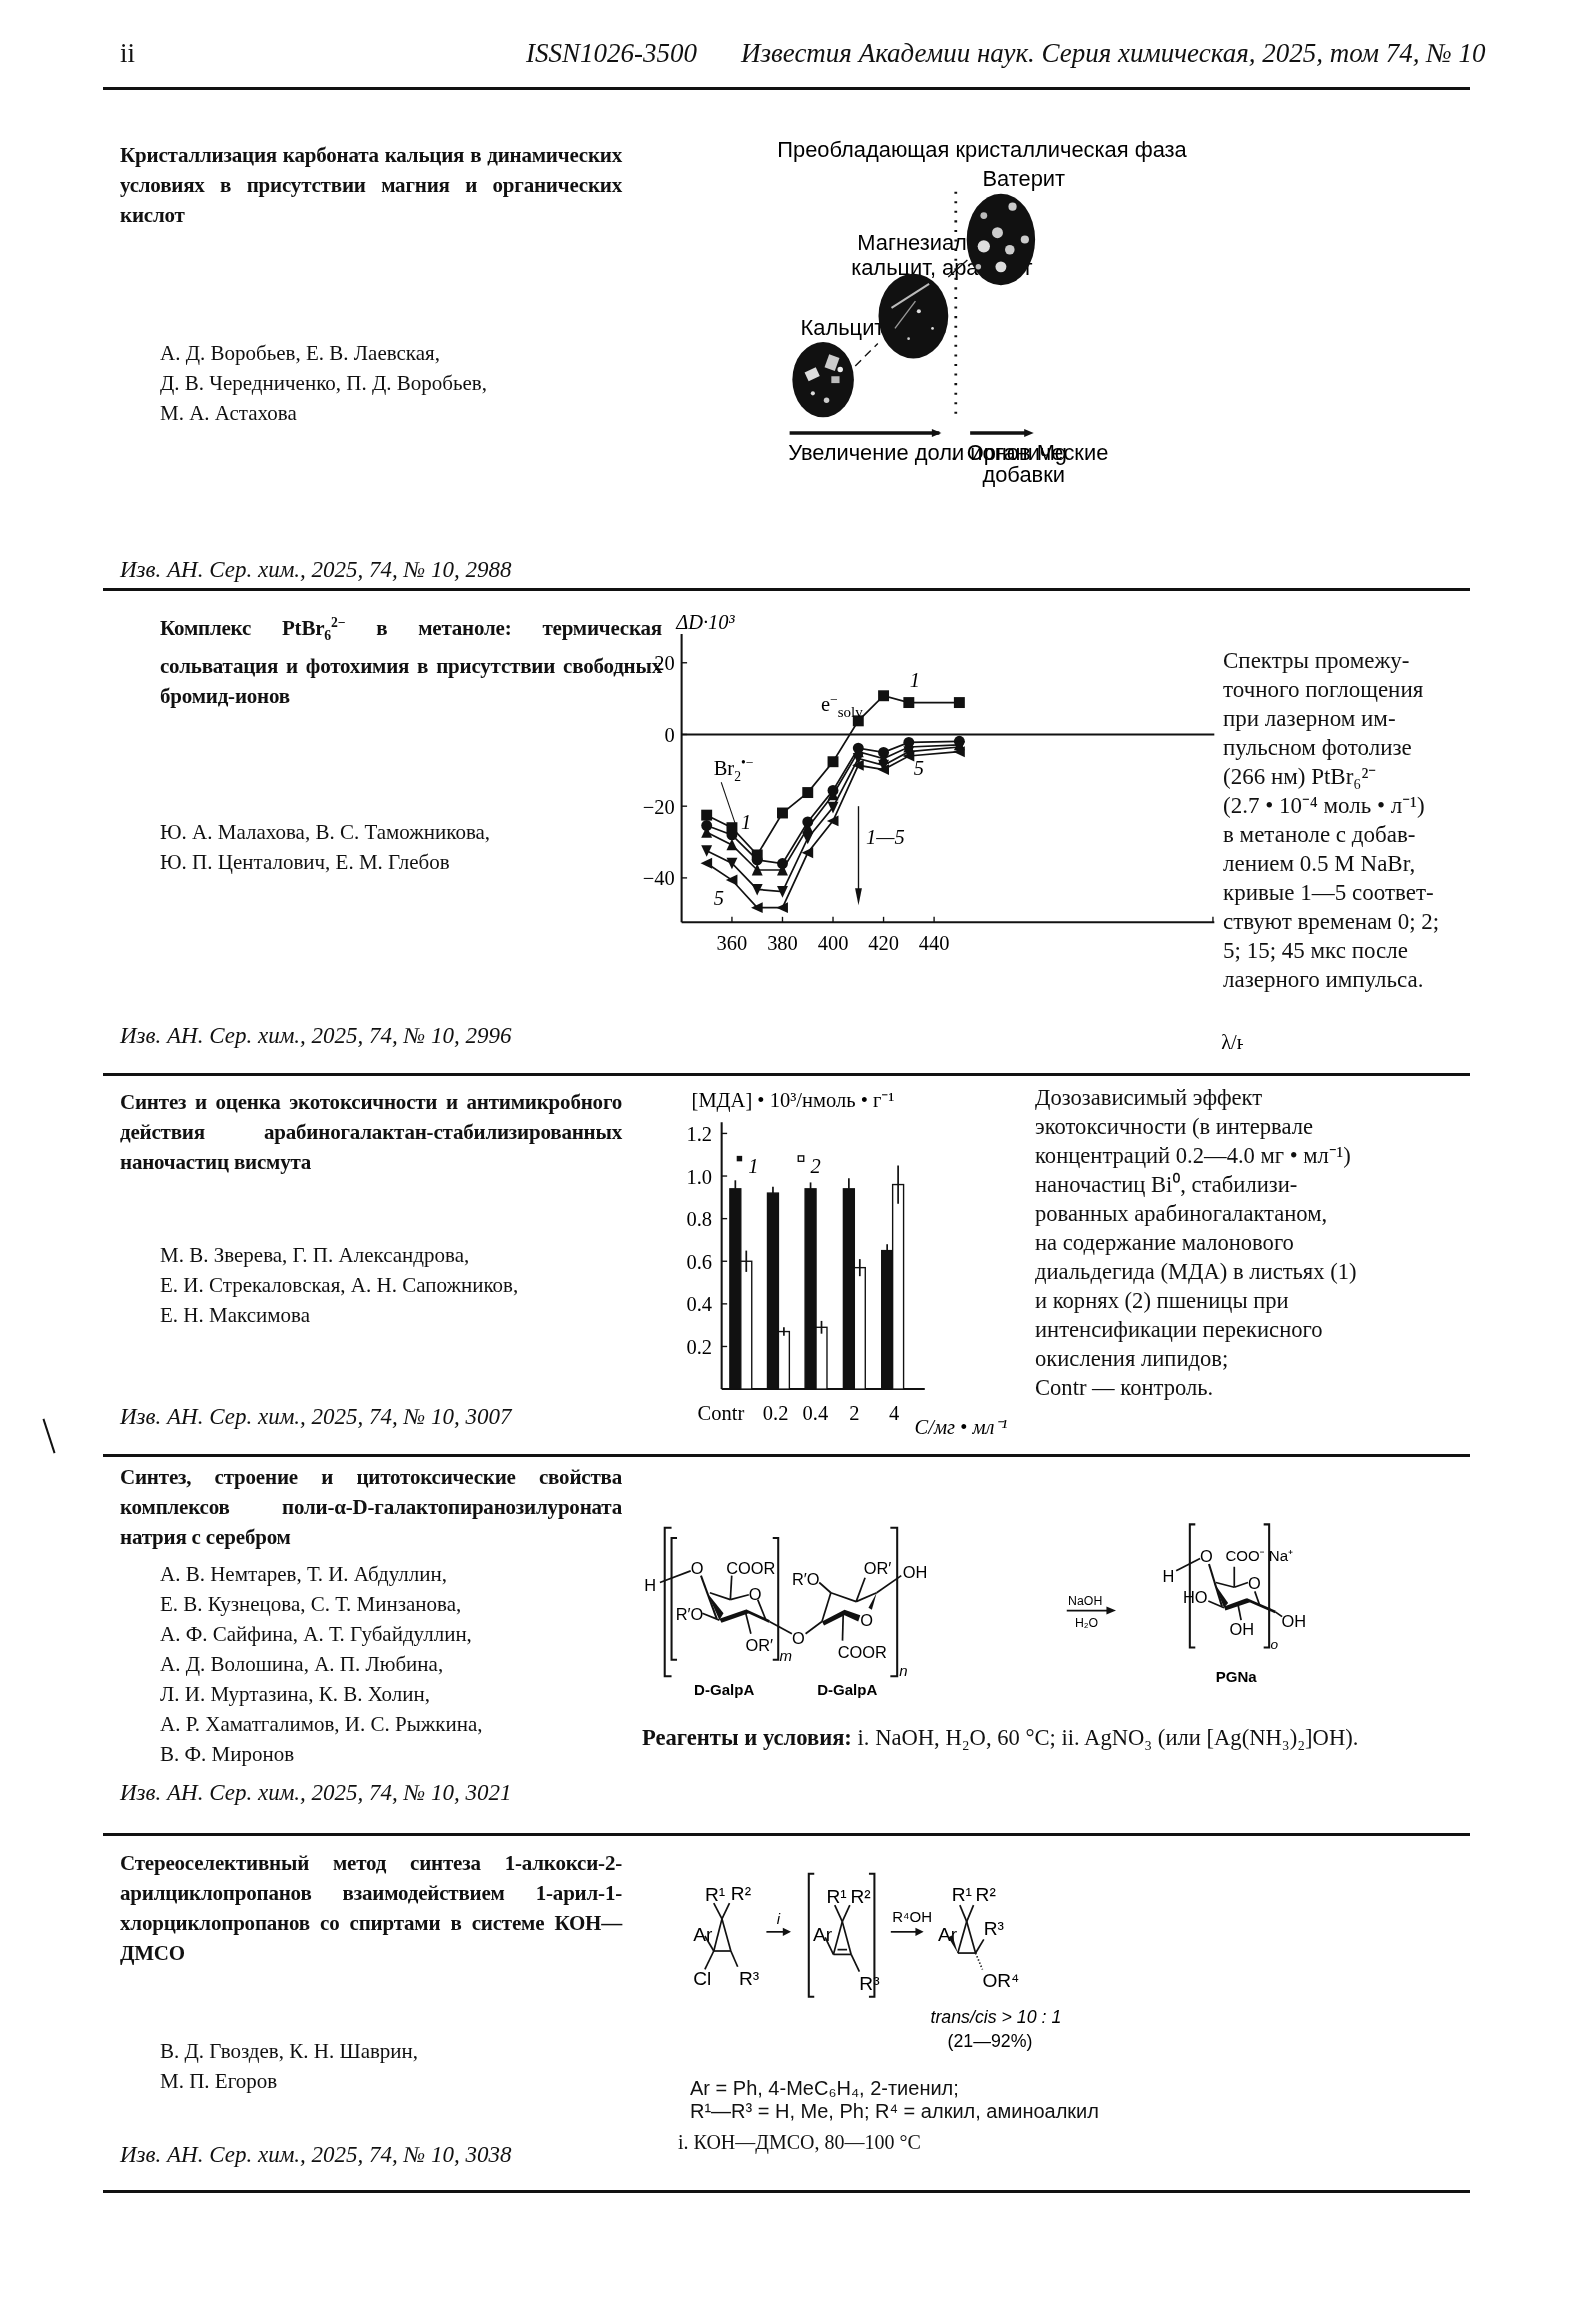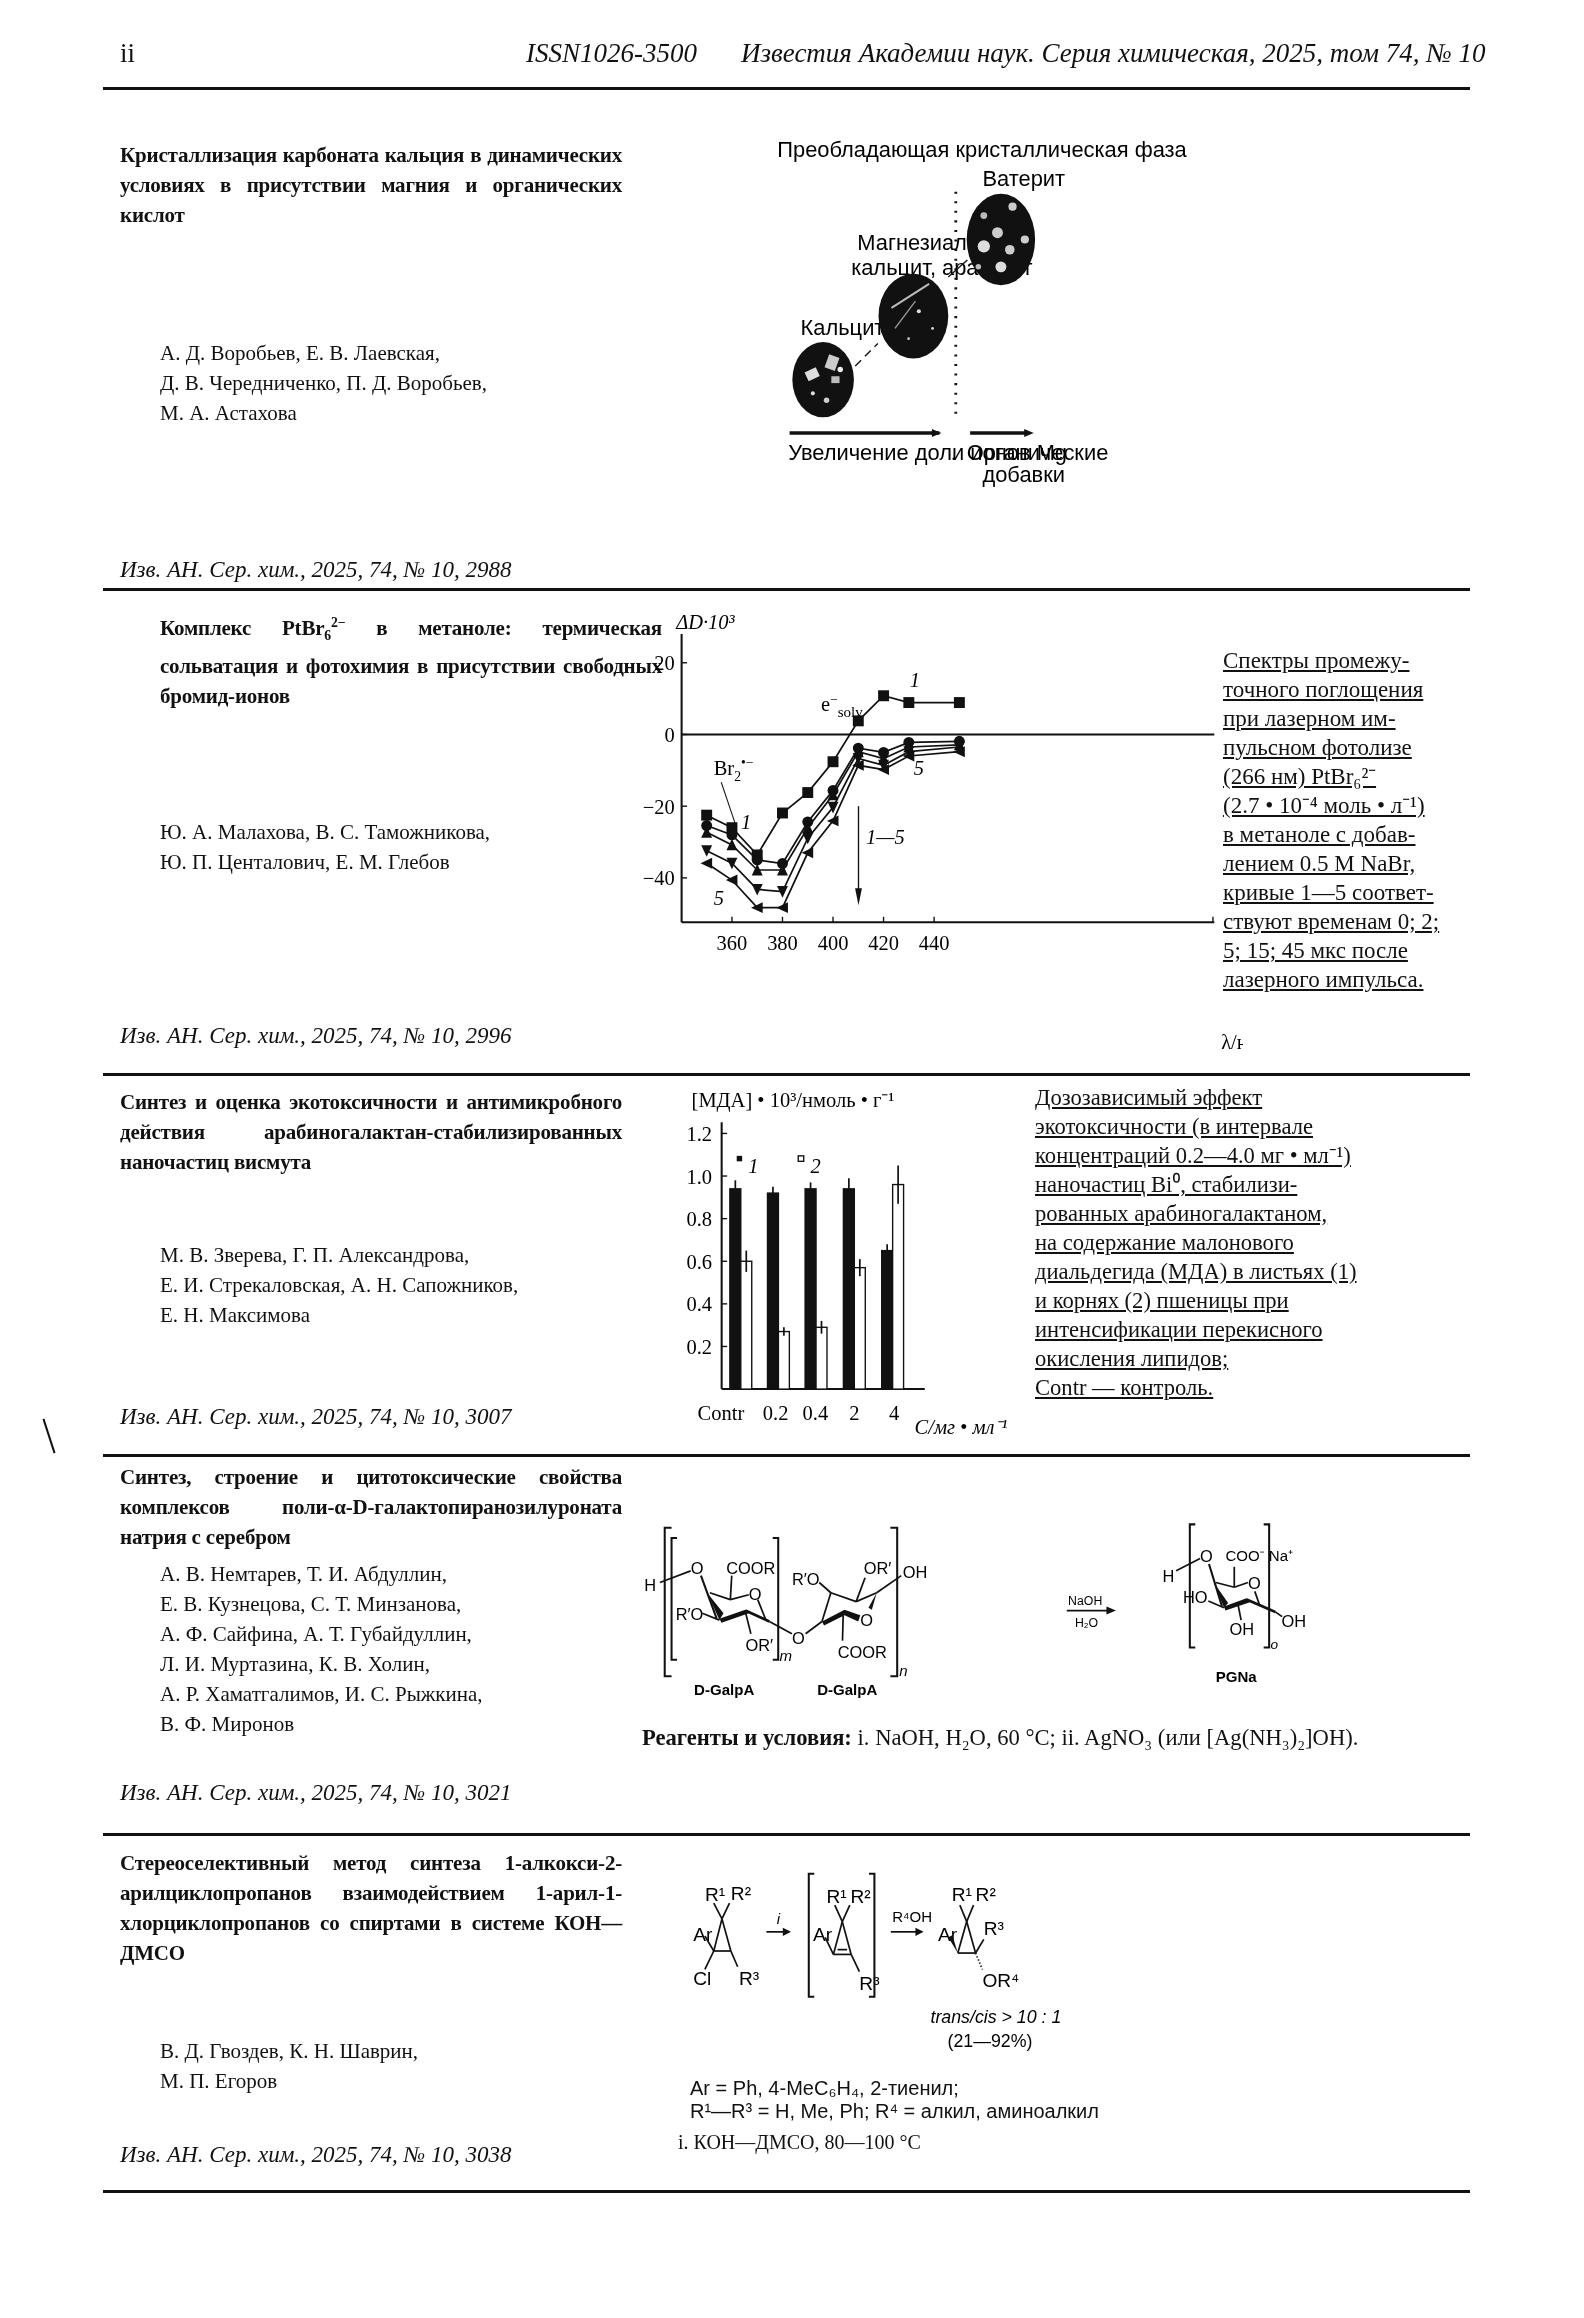--- a/index.html
+++ b/index.html
@@ -8,21 +8,21 @@
   .hdr-page { left:120px; top:38px; font-size:27px; }
   .hdr-issn { left:526px; top:38px; font-size:27px; font-style:italic; }
   .hdr-journal { left:741px; top:38px; font-size:27px; font-style:italic; }
   .hrule { position:absolute; left:103px; width:1367px; height:3.4px; background:#111; }
   .title { font-weight:bold; font-size:21px; line-height:30px; width:502px; text-align:justify; letter-spacing:-0.2px; }
   .authors { font-size:21px; line-height:30px; width:519px; }
   .authors div { white-space:nowrap;margin-left:40px; }
   .cite { font-style:italic; font-size:23px; white-space:nowrap; }
   .sans { font-family:"Liberation Sans", sans-serif; }
   .caption { font-size:22.6px; line-height:27px; }
-  .caption div { white-space:nowrap;text-decoration:underline; }
+  .caption div { white-space:nowrap; }
   svg text { font-family:"Liberation Serif", serif; }
   .chem text { font-family:"Liberation Sans", sans-serif; }
 </style>
 </head>
 <body>
 
 <div class="abs hdr-page">ii</div>
 <div class="abs hdr-issn">ISSN1026-3500</div>
 <div class="abs hdr-journal">Известия Академии наук. Серия химическая, 2025, том 74, № 10</div>
 <div class="hrule" style="top:87px;"></div>
@@ -285,20 +285,21 @@
   <div>Contr — контроль.</div>
 </div>
 
 <div class="hrule" style="top:1454px;"></div>
 
 <div class="abs title" style="left:120px;top:1462px;">Синтез, строение и цитотоксические свойства комплексов поли-α-D-галактопиранозилуроната натрия с серебром</div>
 <div class="abs authors" style="left:120px;top:1559px;">
   <div>А. В. Немтарев, Т. И. Абдуллин,</div>
   <div>Е. В. Кузнецова, С. Т. Минзанова,</div>
   <div>А. Ф. Сайфина, А. Т. Губайдуллин,</div>
+  <div>А. Д. Волошина, А. П. Любина,</div>
   <div>Л. И. Муртазина, К. В. Холин,</div>
   <div>А. Р. Хаматгалимов, И. С. Рыжкина,</div>
   <div>В. Ф. Миронов</div>
 </div>
 <div class="abs cite" style="left:120px;top:1780px;">Изв. АН. Сер. хим., 2025, 74, № 10, 3021</div>
 
 <svg class="abs chem" style="left:636px;top:1490px;" width="841" height="226" viewBox="0 0 1230 330">
 
   <path d="M52,55 L42,55 L42,272 L52,272" fill="none" stroke="#111" stroke-width="3"></path>
   <path d="M372,55 L382,55 L382,272 L372,272" fill="none" stroke="#111" stroke-width="3"></path>

